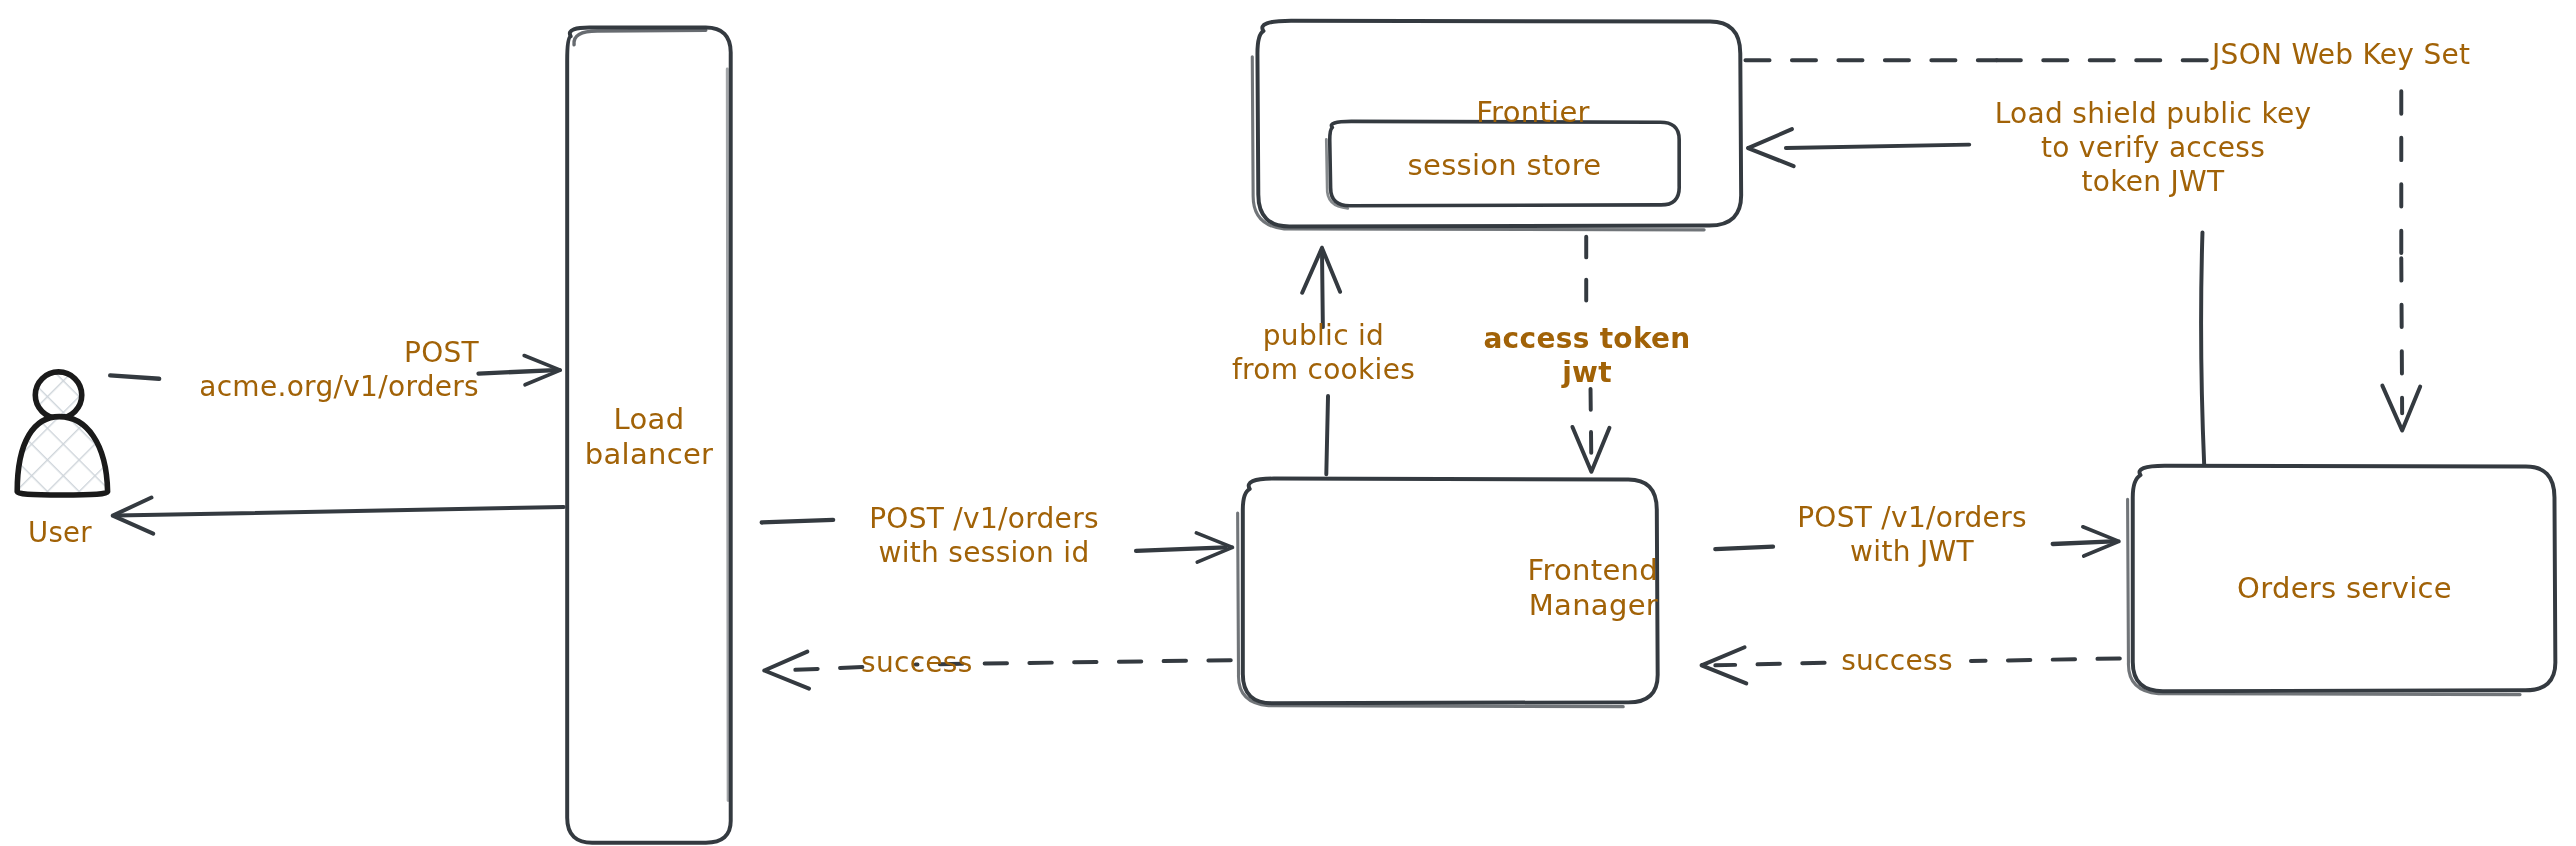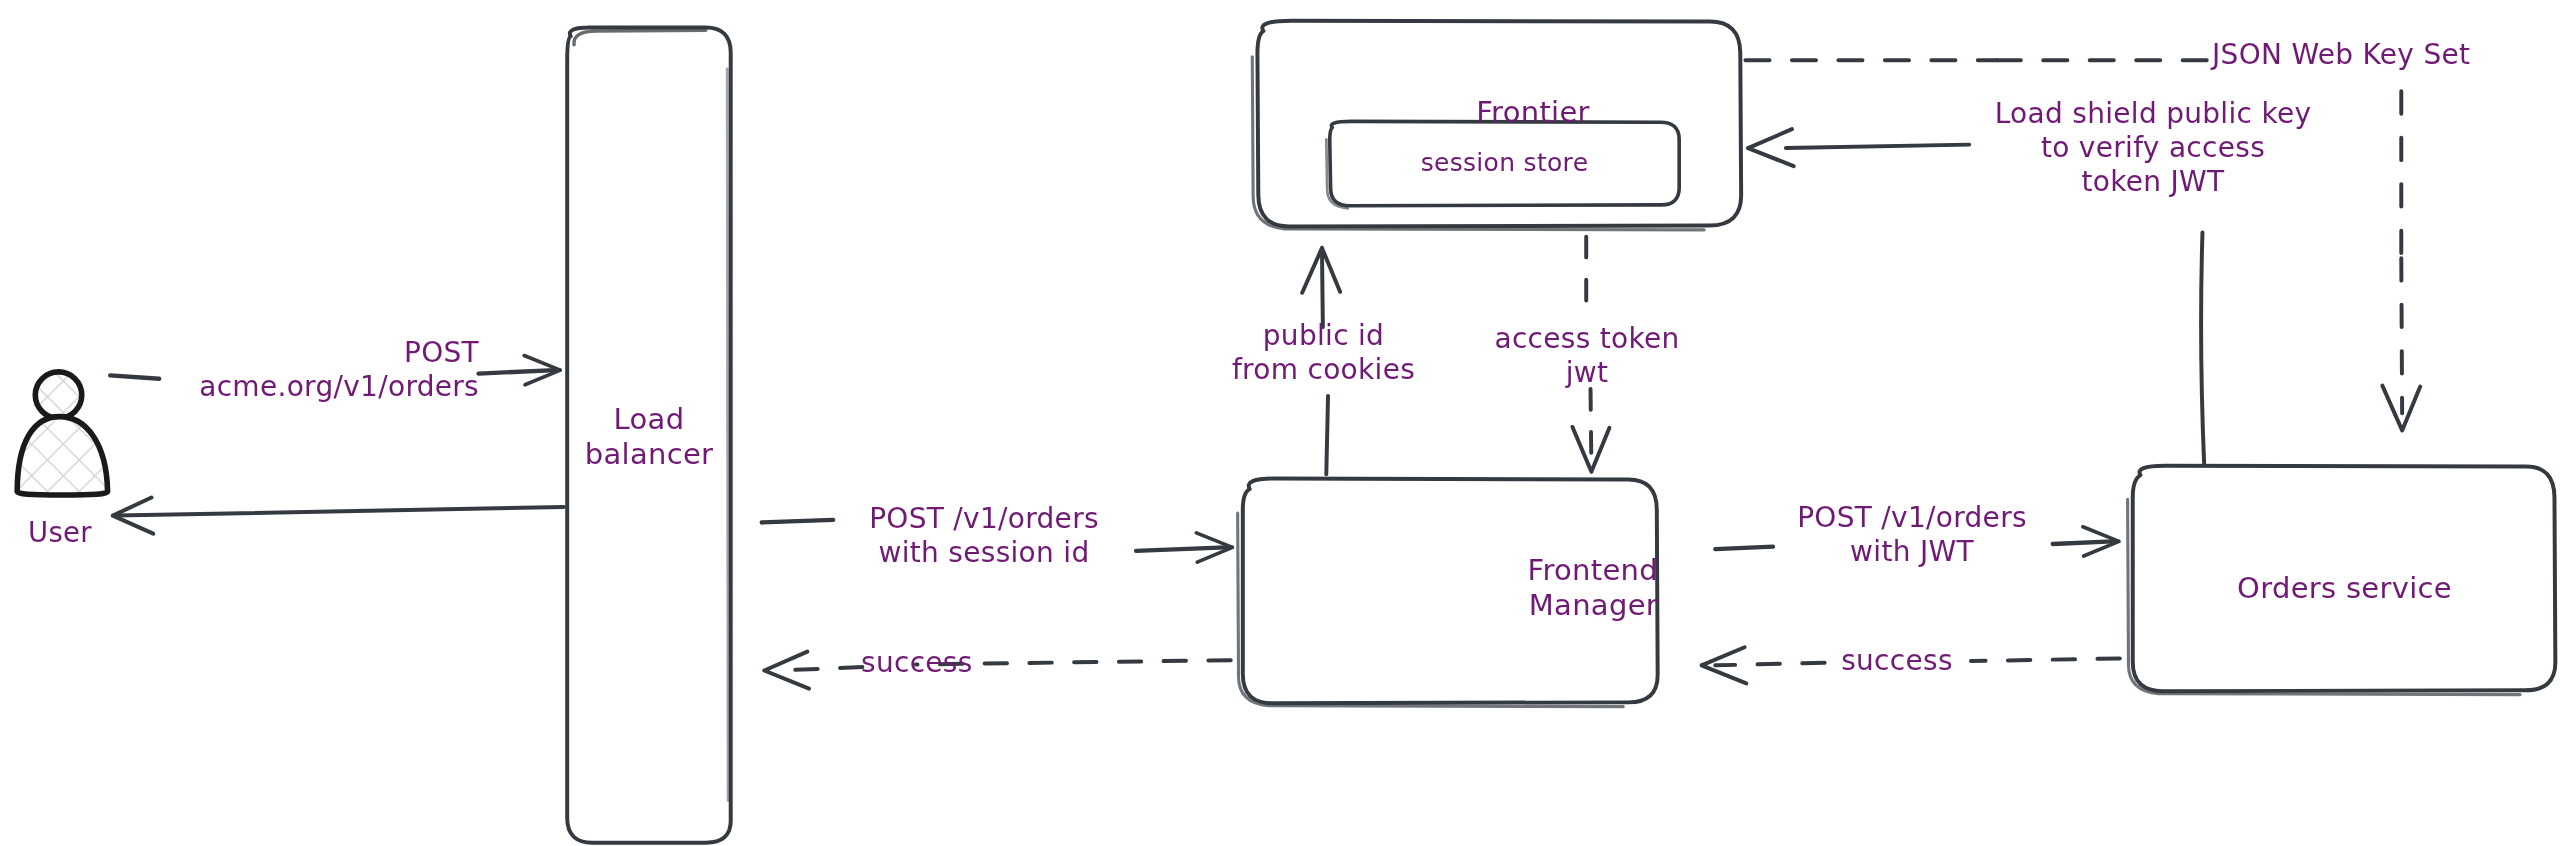--- a/index.html
+++ b/index.html
@@ -1,25 +1,25 @@
 <!DOCTYPE html>
 <html style="font-size:13.8px"><head>
 <meta charset="utf-8">
 <style>
   html,body{margin:0;padding:0;background:#ffffff;}
   body{width:2576px;height:847px;overflow:hidden;
        font-family:"DejaVu Sans","Liberation Sans",sans-serif;}
   #stage{position:relative;width:2576px;height:847px;background:#fff;}
   #stage > svg{position:absolute;left:0;top:0;}
-  .lbl{position:absolute;color:#701a75;line-height:1.22;text-align:center;
+  .lbl{position:absolute;color:#a16207;line-height:1.22;text-align:center;
        white-space:pre;letter-spacing:0.3px;}
   .node-label{font-size:29px;}
   .edge-label{font-size:28px;}
   .actor-label{font-size:27.5px;margin-top:6px;}
-  .store-label{font-size:25px;}
+  .store-label{font-size:29px;}
 </style>
 </head>
 <body>
 
 <div id="stage">
 
 <svg width="2576" height="847" viewBox="0 0 2993 984">
   <defs>
     <pattern id="hatch" width="26" height="26" patternUnits="userSpaceOnUse" patternTransform="rotate(45)">
       <rect width="26" height="26" fill="#ffffff"></rect>
@@ -142,21 +142,21 @@
 acme.org/v1/orders</div>
 
 <div class="lbl edge-label" style="left:831px;top:502px;width:306px;">POST /v1/orders
 with session id</div>
 
 <div class="lbl edge-label" style="left:861px;top:646px;width:57px;">success</div>
 
 <div class="lbl edge-label" style="left:1216px;top:319px;width:215px;">public id
 from cookies</div>
 
-<div class="lbl edge-label" style="left:1482px;top:322px;width:210px;">access token
+<div class="lbl edge-label" style="left:1482px;top:322px;width:210px;font-weight:bold;">access token
 jwt</div>
 
 <div class="lbl edge-label" style="left:1771px;top:501px;width:282px;">POST /v1/orders
 with JWT</div>
 
 <div class="lbl edge-label" style="left:1824px;top:644px;width:146px;">success</div>
 
 <div class="lbl edge-label" style="left:1968px;top:97px;width:370px;">Load shield public key
 to verify access
 token JWT</div>

